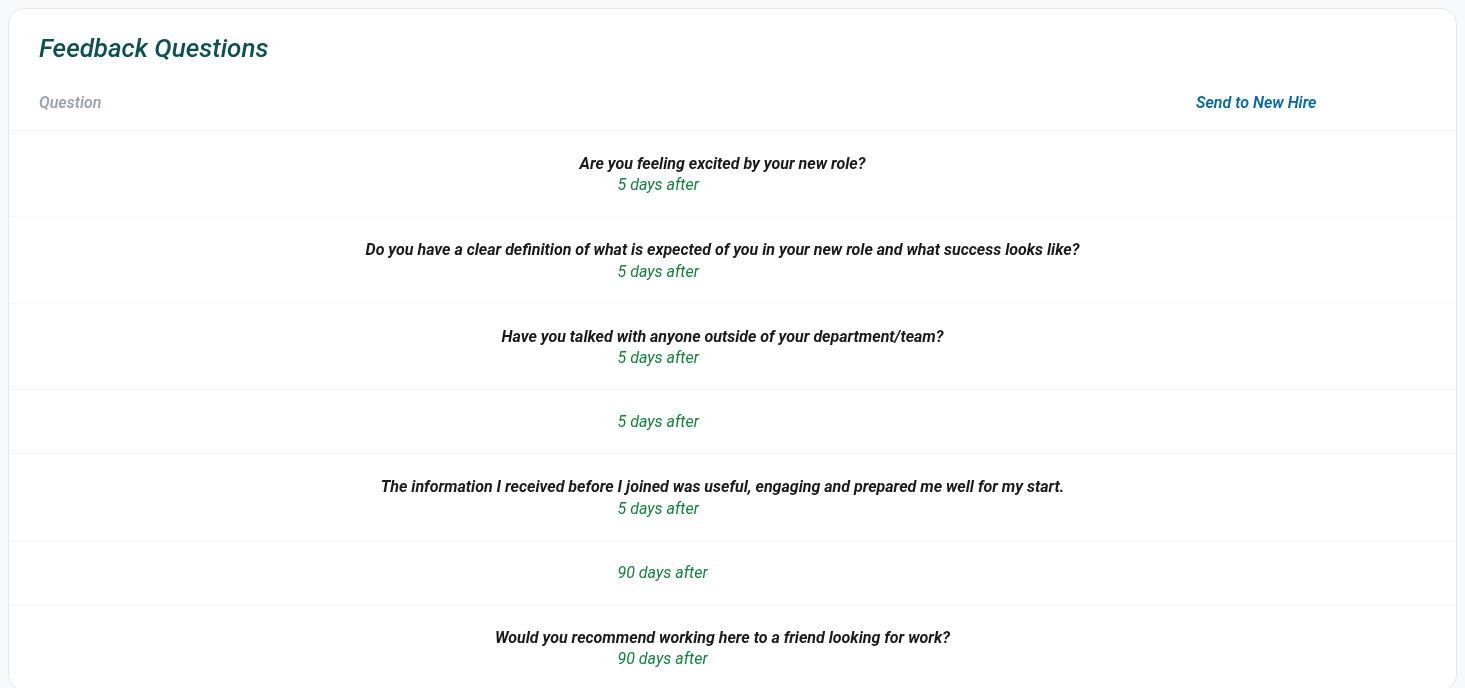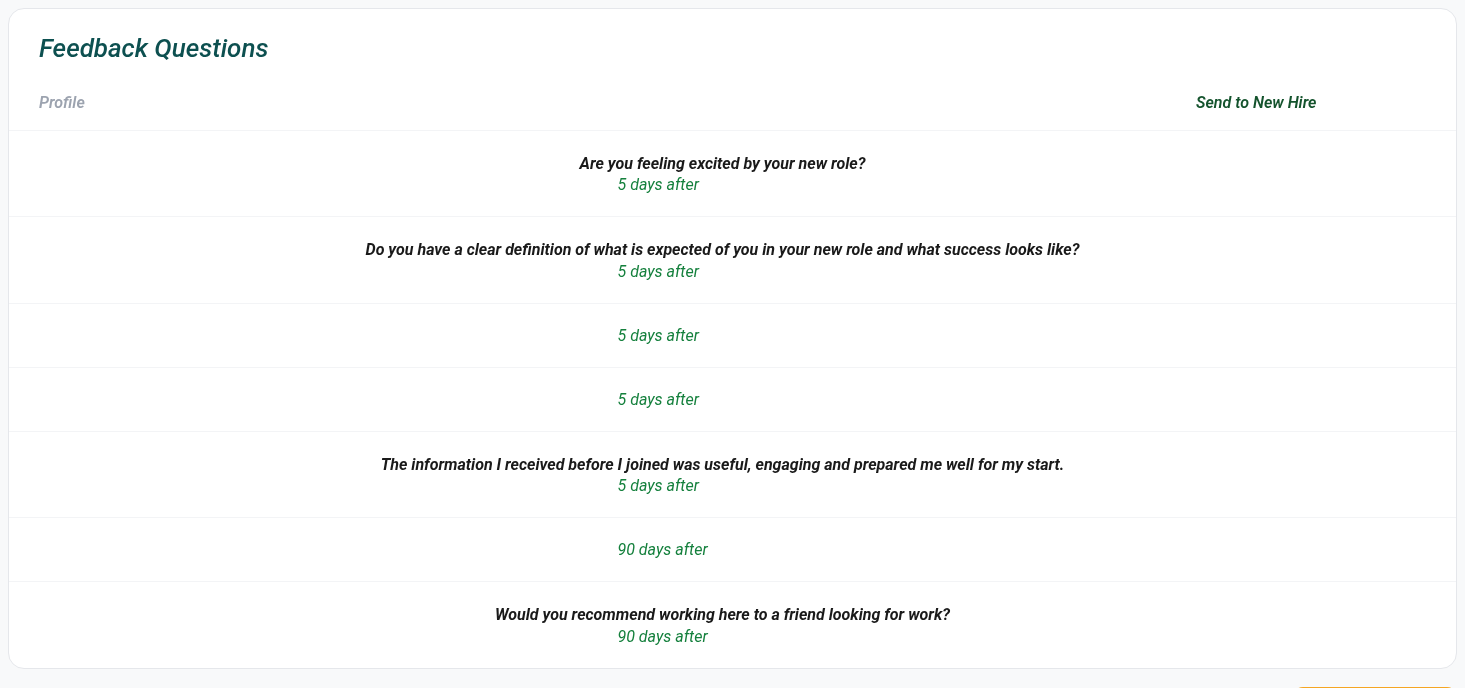--- a/index.html
+++ b/index.html
@@ -40,21 +40,21 @@
       flex: 1;
       font-size: 16px;
       font-weight: 600;
       color: #9ca3af;
     }
     
     .header-send {
       width: 230px;
       font-size: 16px;
       font-weight: 600;
-      color: #14532d;
+      color: #0369a1;
     }
     
     .question-row {
       display: flex;
       padding: 22px 30px;
       border-top: 1px solid #f3f4f6;
       align-items: center;
       flex-direction: column;
     }
     
@@ -110,35 +110,36 @@
       cursor: pointer;
     }
   </style>
 </head>
 <body>
 
 <div class="card">
   <h2 class="card-title">Feedback Questions</h2>
 
   <div class="table-header">
-    <div class="header-question">Profile</div>
+    <div class="header-question">Question</div>
     <div class="header-send">Send to New Hire</div>
   </div>
 
   <div class="question-row">
     <div class="question-text">Are you feeling excited by your new role?</div>
     <div class="send-text">5 days after</div>
   </div>
 
   <div class="question-row">
     <div class="question-text">Do you have a clear definition of what is expected of you in your new role and what success looks like?</div>
     <div class="send-text">5 days after</div>
   </div>
 
   <div class="question-row">
+    <div class="question-text">Have you talked with anyone outside of your department/team?</div>
     <div class="send-text">5 days after</div>
   </div>
 
   <div class="question-row">
     <div class="send-text">5 days after</div>
   </div>
 
   <div class="question-row">
     <div class="question-text">The information I received before I joined was useful, engaging and prepared me well for my start.</div>
     <div class="send-text">5 days after</div>

